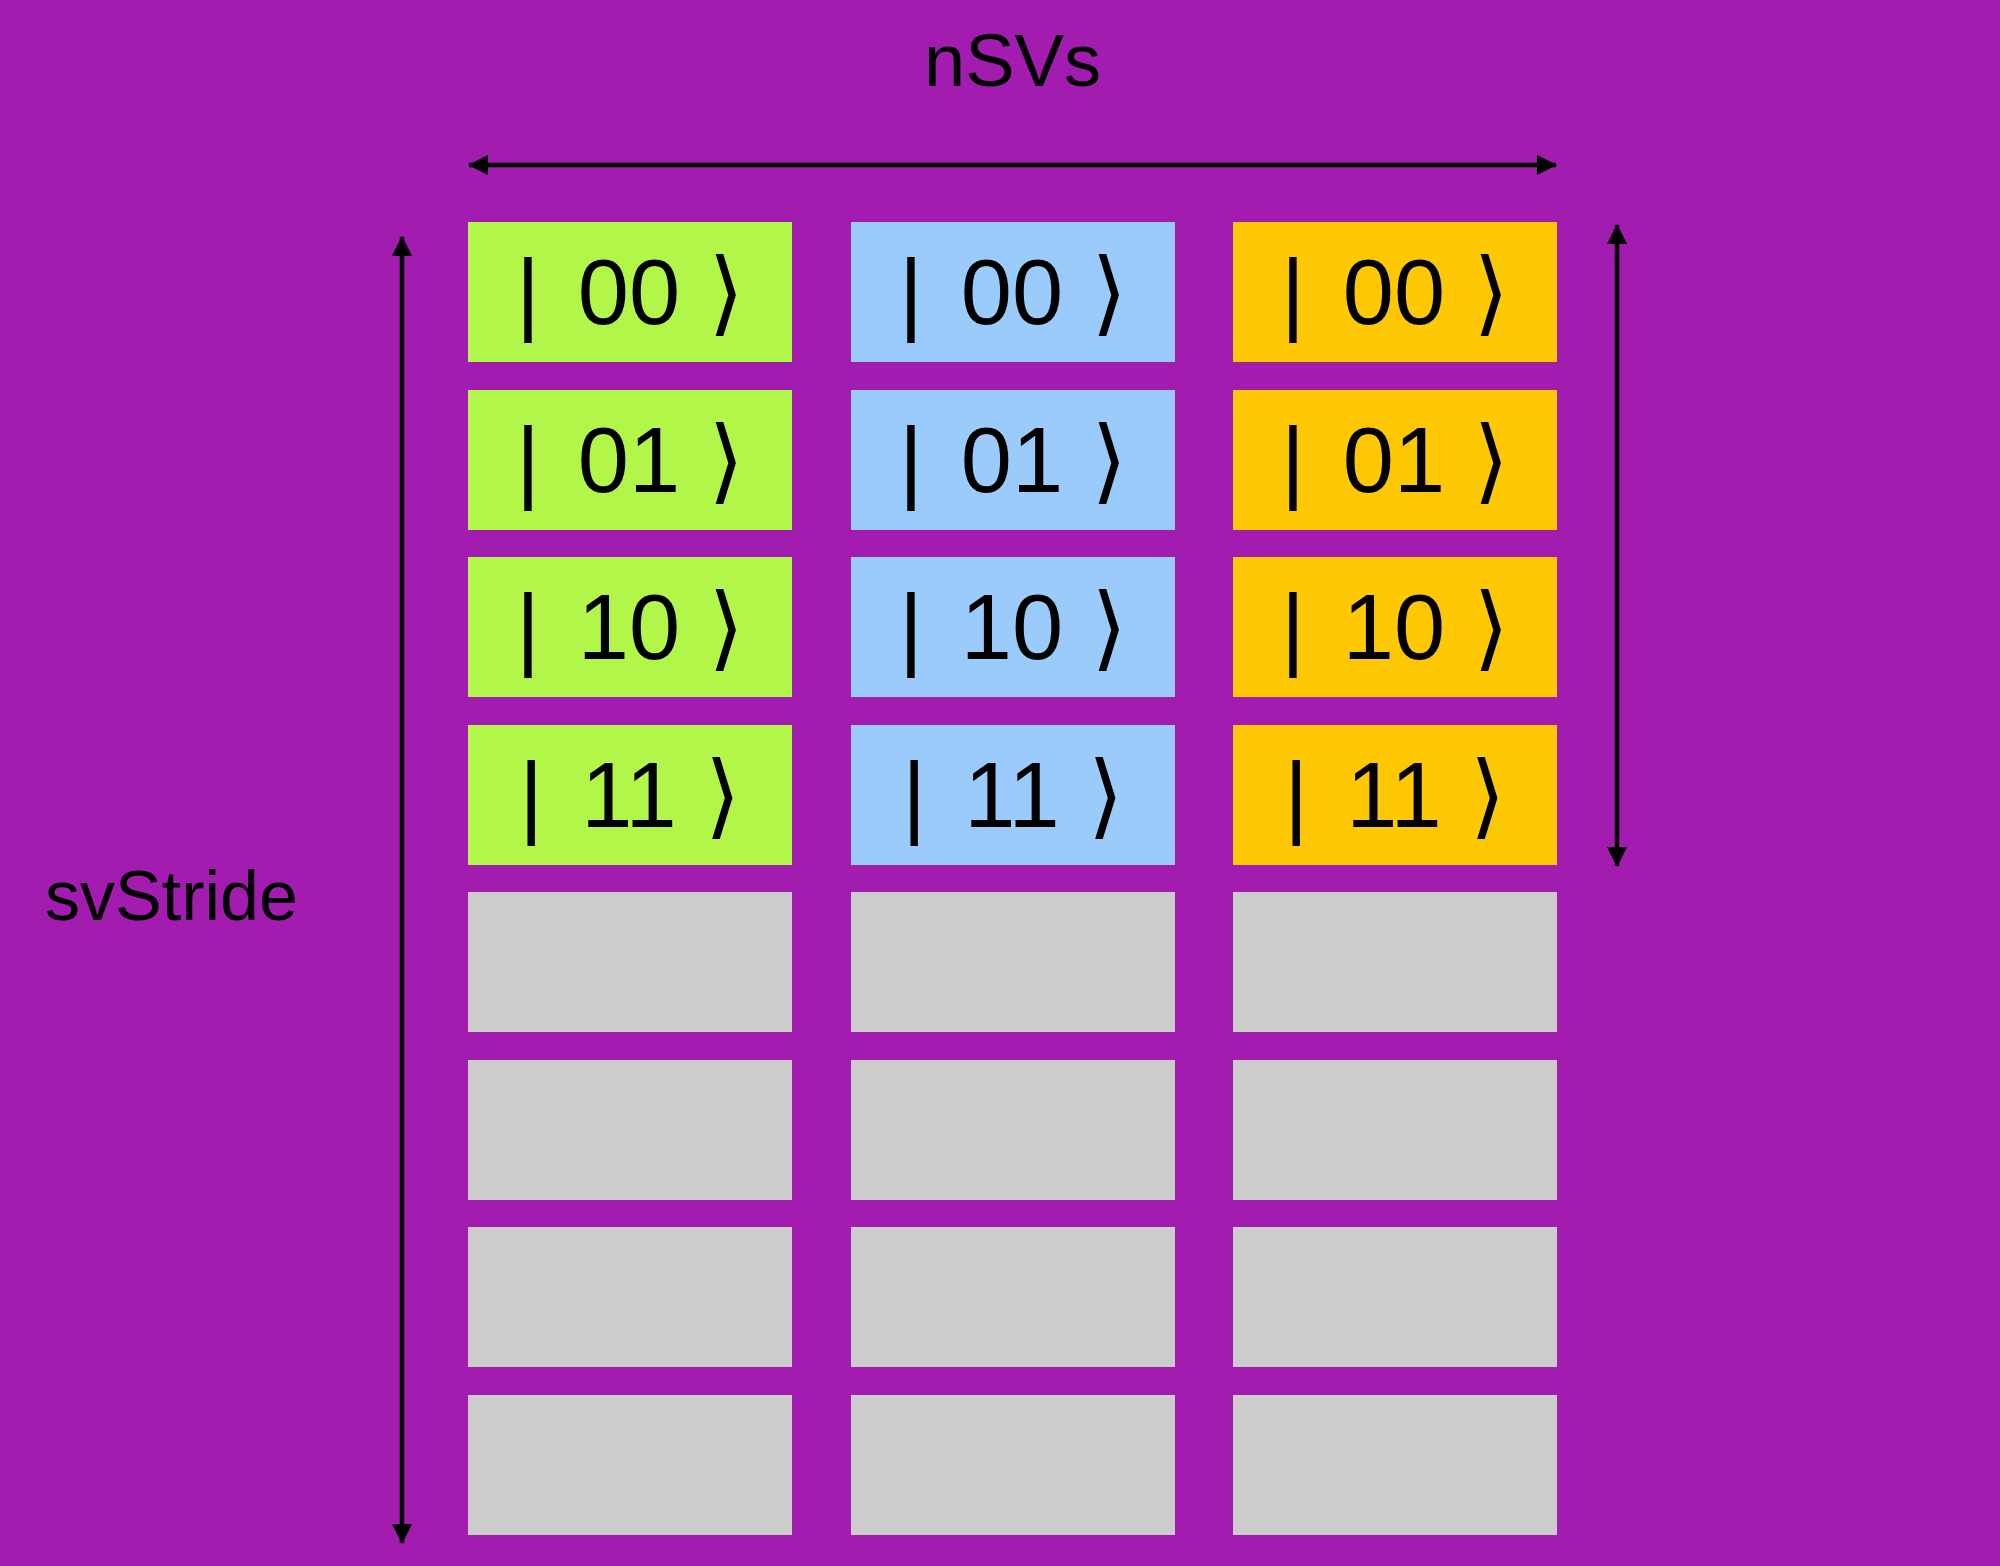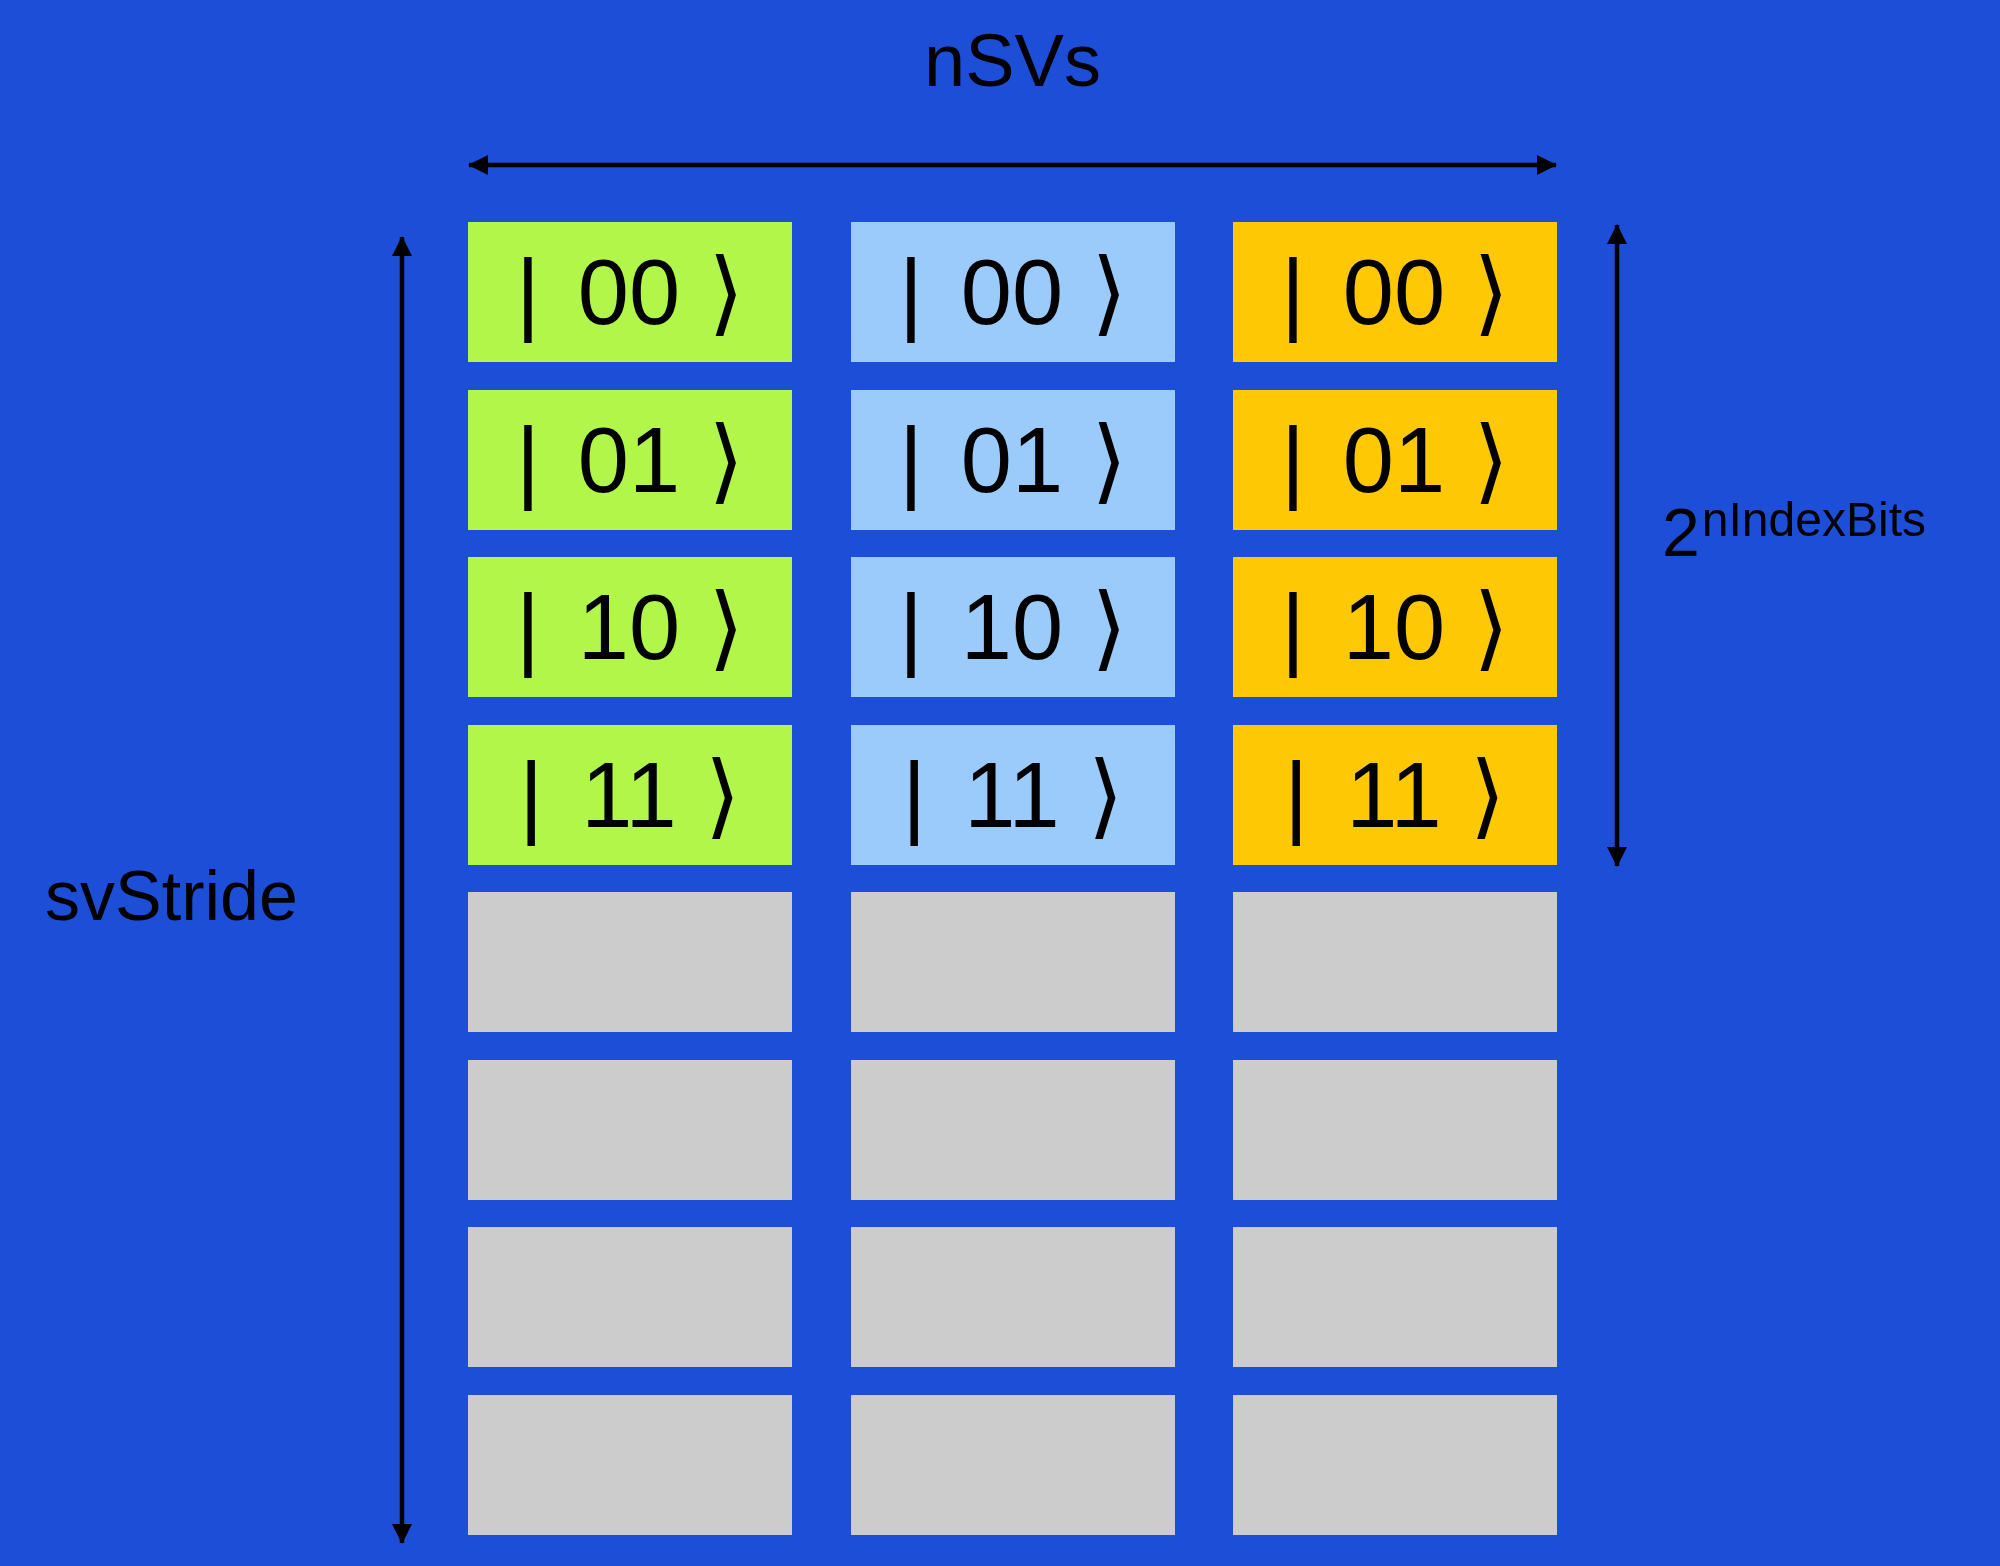--- a/index.html
+++ b/index.html
@@ -4,21 +4,21 @@
 <style>
   html, body {
     margin: 0;
     padding: 0;
     background: #ffffff;
   }
   .canvas {
     position: relative;
     width: 2000px;
     height: 1566px;
-    background: #1d4ed8;
+    background: #a21caf;
     font-family: "Liberation Sans", "DejaVu Sans", sans-serif;
     color: #000000;
     overflow: hidden;
   }
 
   
   .top-label {
     position: absolute;
     left: 468px;
     top: 20px;
@@ -99,23 +99,20 @@
     </defs>
     <line x1="469" y1="165" x2="1556" y2="165" stroke-width="4.5" marker-start="url(#ah)" marker-end="url(#ah)" stroke="#000000"></line>
     <line x1="402" y1="237" x2="402" y2="1543" stroke-width="4.5" marker-start="url(#ah)" marker-end="url(#ah)" stroke="#000000"></line>
     <line x1="1617" y1="225" x2="1617" y2="866" stroke-width="4.5" marker-start="url(#ah)" marker-end="url(#ah)" stroke="#000000"></line>
   </svg>
 
   <div class="top-label">nSVs</div>
 
   <div class="left-label">svStride</div>
 
-  <div class="right-label">
-    <span class="r-base">2</span><span class="r-sup">nIndexBits</span>
-  </div>
 
   <div class="col col-1">
     <div class="cell ket" style="background: rgb(178, 246, 74);">
       <span class="bar">|</span>
       <span class="digits">00</span>
       <span class="angle">⟩</span>
     </div>
     <div class="cell ket" style="background: rgb(178, 246, 74);">
       <span class="bar">|</span>
       <span class="digits">01</span>

